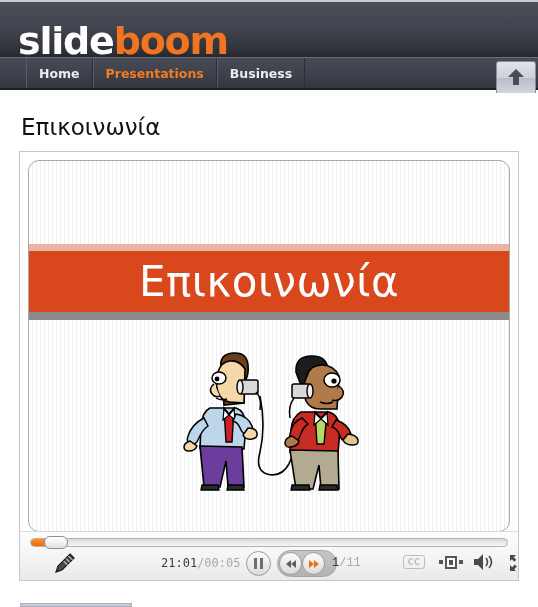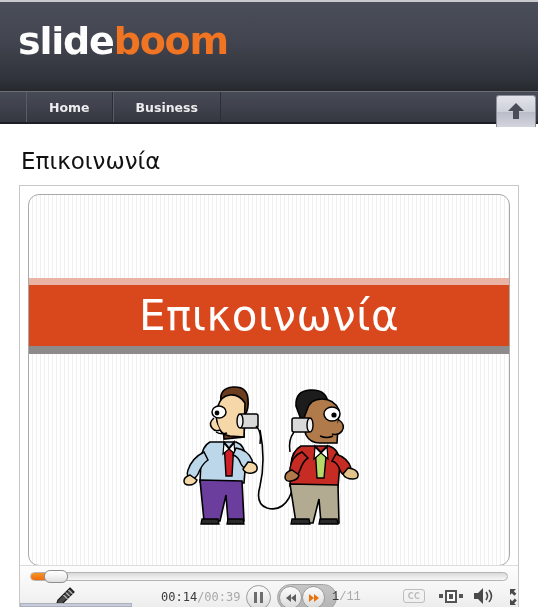--- a/index.html
+++ b/index.html
@@ -6,21 +6,21 @@
   html, body {
     width: 538px; height: 607px;
     background: #ffffff;
     font-family: "DejaVu Sans", "Liberation Sans", sans-serif;
     overflow: hidden;
   }
 
   
   .header {
     position: relative;
-    height: 91px;
+    height: 57px;
     background: linear-gradient(to bottom, #4a4e59 0%, #42454f 45%, #2f3239 88%, #26282e 100%);
     border-top: 2px solid #c9cace;
     overflow: hidden;
   }
   .logo {
     position: absolute;
     left: 18px; top: 17px;
     font-size: 38px;
     font-weight: bold;
     letter-spacing: -1.2px;
@@ -37,21 +37,21 @@
     background: linear-gradient(to bottom, #474b55 0%, #3e414b 55%, #34373f 100%);
     border-top: 1px solid #6b6e77;
     border-bottom: 2px solid #1d1f24;
     display: flex;
     align-items: stretch;
     padding-left: 26px;
   }
   .nav-item {
     display: flex;
     align-items: center;
-    padding: 0 22px;
+    padding: 0 12px;
     font-size: 12.5px;
     font-weight: bold;
     color: #ececee;
     border-left: 1px solid #5a5d66;
     border-right: 1px solid #2b2e35;
     white-space: nowrap;
     cursor: pointer;
     text-decoration: none;
   }
   .nav-item:first-child { border-left: 1px solid #5a5d66; }
@@ -309,20 +309,21 @@
 <body>
 
 <div class="header">
   <div class="logo">
     <span class="part-slide">slide</span><span class="part-boom">boom</span>
   </div>
 </div>
 
 <div class="navbar">
   <a class="nav-item">Home</a>
+  <a class="nav-item active">Presentations</a>
   <a class="nav-item">Business</a>
   <div class="upload-btn">
     <span class="upload-arrow"></span>
   </div>
 </div>
 
 <div class="page-title">Επικοινωνία</div>
 
 <div class="player">
 
@@ -400,21 +401,21 @@
 
       <svg class="edit-icon" viewBox="0 0 22 22">
         <path d="M16 2 l4 4 l-12 12 l-6 2 l2 -6 z" fill="#4a4a4a" stroke="#1b1b1b" stroke-width="1.2"></path>
         <path d="M14.5 4 l4 4" stroke="#fff" stroke-width="1"></path>
         <path d="M12 6.5 l4 4" stroke="#fff" stroke-width="1"></path>
         <path d="M9.5 9 l4 4" stroke="#fff" stroke-width="1"></path>
         <path d="M2 20 l3 -1 l-2 -2 z" fill="#222"></path>
       </svg>
 
       <div class="time-readout">
-        <span class="time-cur">00:14</span><span class="time-sep">/</span><span class="time-tot">00:39</span>
+        <span class="time-cur">21:01</span><span class="time-sep">/</span><span class="time-tot">00:05</span>
       </div>
 
       <div class="btn-round btn-pause">
         <span class="pause-glyph">
             <i></i>
             <i></i>
           </span>
       </div>
 
       <div class="nav-pill"></div>

